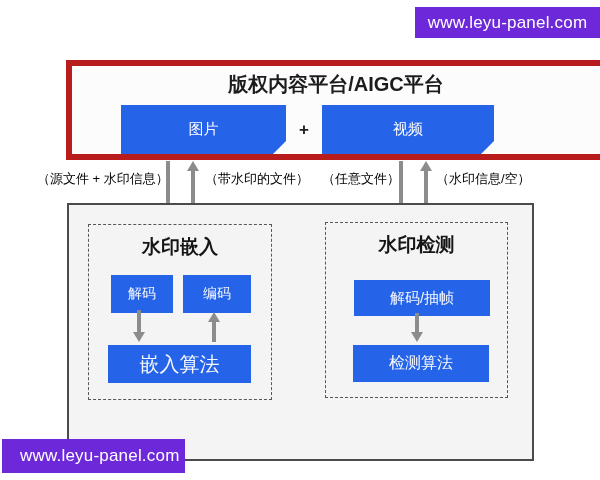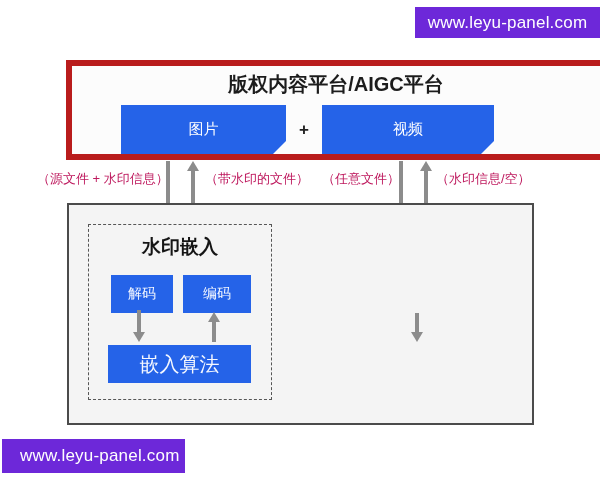--- a/index.html
+++ b/index.html
@@ -43,36 +43,36 @@
   .chip.video { left:250px; top:39px; width:172px; height:49px; }
   .plus {
     position:absolute; left:214px; top:39px; width:36px; height:49px;
     display:flex; align-items:center; justify-content:center;
     font-size:17px; font-weight:bold; color:#222;
   }
 
   
   .flow-label {
     position:absolute; top:169px; height:19px; line-height:19px;
-    font-size:13px; color:#be185d; white-space:nowrap;
+    font-size:13px; color:#000000; white-space:nowrap;
   }
 
   
   .varrow { position:absolute; width:12px; }
   .varrow .stem { position:absolute; left:4px; width:4px; background:#8c8c8c; }
   .varrow .head { position:absolute; left:0; width:0; height:0;
                   border-left:6px solid transparent; border-right:6px solid transparent; }
   .varrow.down .stem { top:0; bottom:8px; }
   .varrow.down .head { bottom:0; border-top:10px solid #8c8c8c; }
   .varrow.up .stem   { bottom:0; top:8px; }
   .varrow.up .head   { top:0; border-bottom:10px solid #8c8c8c; }
 
   
   .process-box {
-    position:absolute; left:67px; top:203px; width:467px; height:222px;
+    position:absolute; left:67px; top:203px; width:467px; height:258px;
     background:#f4f4f4; border:2px solid #4b4b4b;
   }
   .module {
     position:absolute; border:1.5px dashed #565656;
   }
   .module.embed  { left:19px;  top:19px; width:184px; height:176px; }
   .module.detect { left:256px; top:17px; width:183px; height:176px; }
   .module-title {
     position:absolute; left:0; right:0; top:9px;
     text-align:center; font-size:19px; font-weight:bold; color:#151515;
@@ -140,20 +140,29 @@
         <span>解码</span>
       </div>
       <div class="node encode">
         <span>编码</span>
       </div>
       <div class="node ealgo">
         <span>嵌入算法</span>
       </div>
     </div>
 
+    <div class="module detect">
+      <div class="module-title">水印检测</div>
+      <div class="node extract">
+        <span>解码/抽帧</span>
+      </div>
+      <div class="node dalgo">
+        <span>检测算法</span>
+      </div>
+    </div>
   </div>
 
   <div class="varrow down" style="left:133px; top:310px; height:32px;">
     <span class="stem"></span>
     <span class="head"></span>
   </div>
   <div class="varrow up" style="left:208px; top:312px; height:30px;">
     <span class="stem"></span>
     <span class="head"></span>
   </div>

